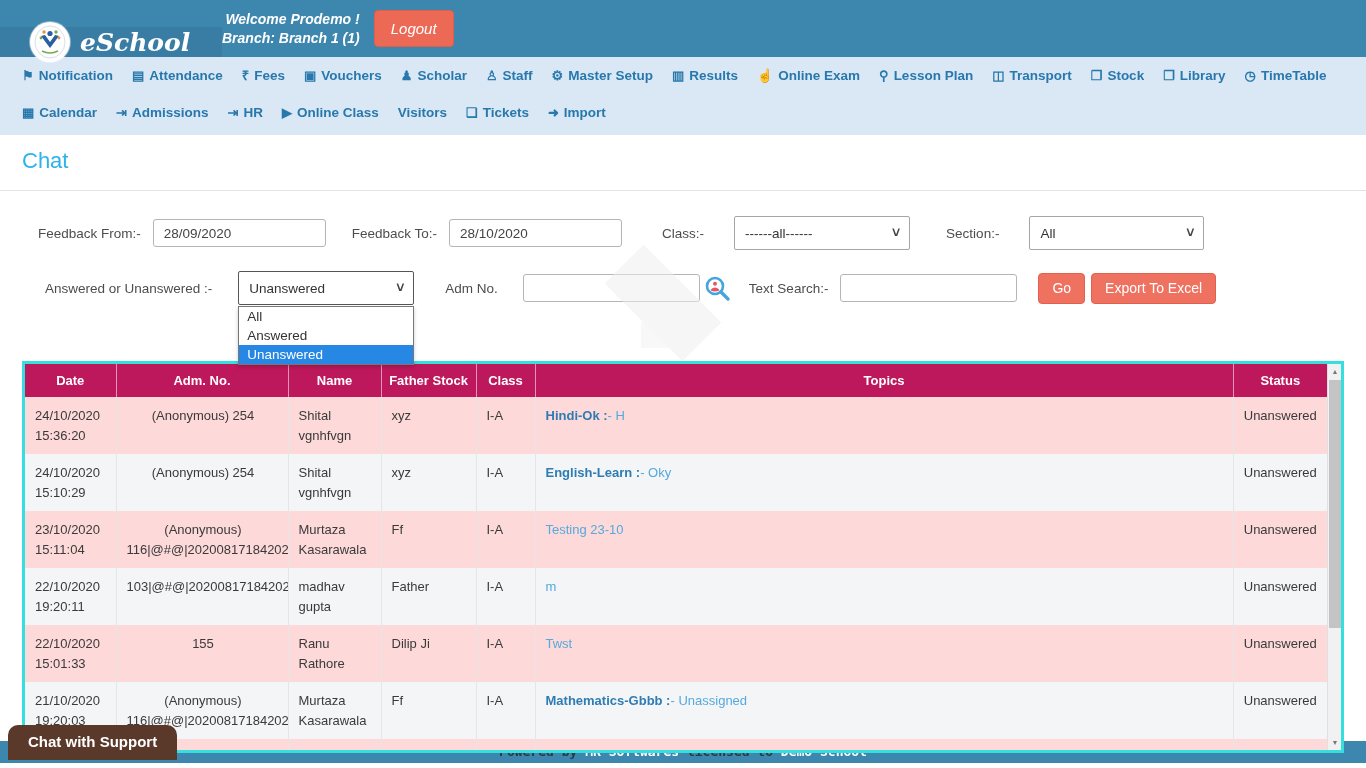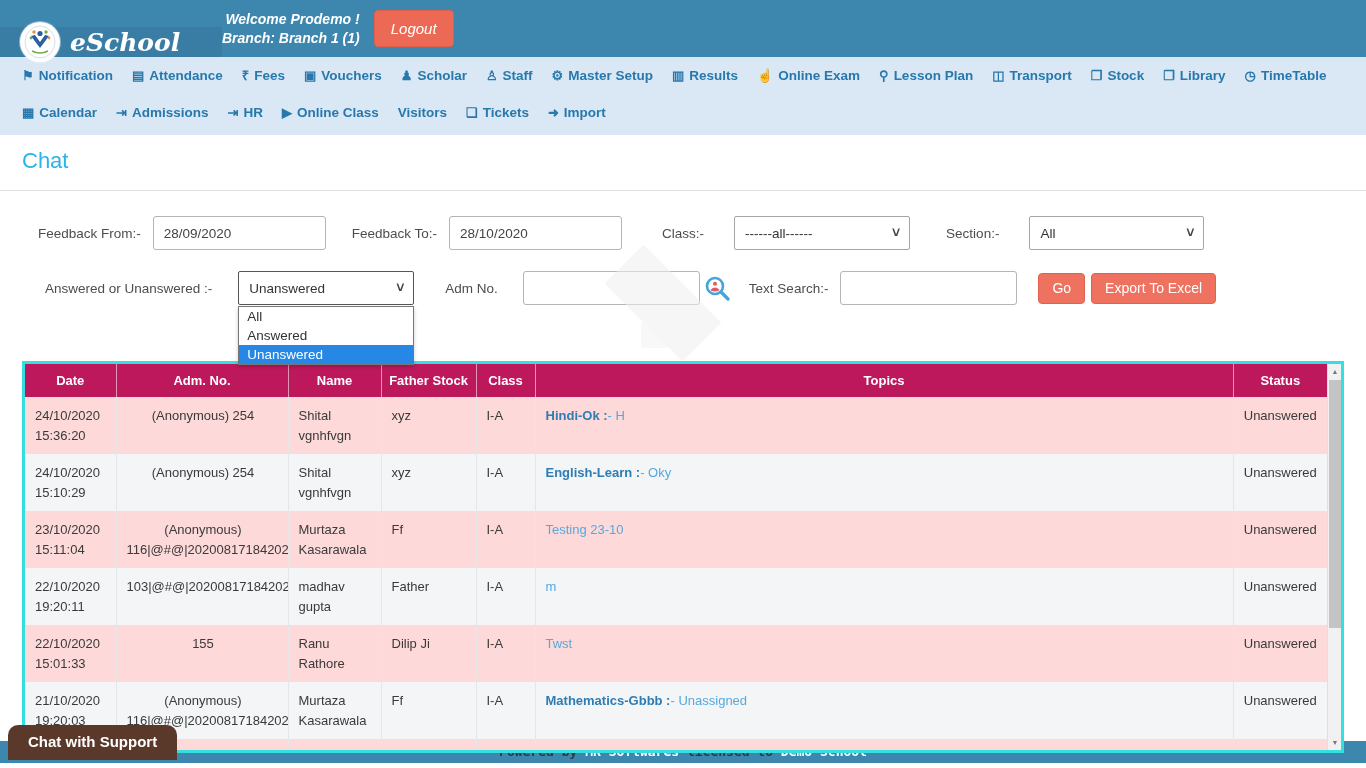--- a/index.html
+++ b/index.html
@@ -2,21 +2,21 @@
 <html lang="en"><head>
 <meta charset="utf-8">
 <style>
   * { margin:0; padding:0; box-sizing:border-box; }
   html,body { width:1366px; height:768px; overflow:hidden; background:#fff;
     font-family:"Liberation Sans", sans-serif; }
   .app { position:relative; width:1366px; height:768px; overflow:hidden; background:#fff; }
 
   
   .hdr { display:flex; align-items:stretch; height:57px; background:#3d86ae; color:#fff; }
-  .logo-area { width:222px; background:#3a7da4; display:flex; align-items:center; padding-left:20px;margin-top:27px; }
+  .logo-area { width:222px; background:#3a7da4; display:flex; align-items:center; padding-left:30px;margin-top:27px; }
   .logo-circle { width:40px; height:40px; background:#fff; border-radius:50%; display:flex; align-items:center; justify-content:center; box-shadow:0 0 0 1px rgba(255,255,255,.4); }
   .logo-text { font-family:"DejaVu Serif", serif; font-style:italic; font-weight:600; font-size:25px; margin-left:10px; }
   .session-area { flex:1; padding:8px 0 0 10px; }
   .session-line { font-size:15px; font-weight:bold; font-style:italic; }
   .badge { display:inline-block; background:#53b85e; color:#fff; font-style:normal; font-size:12.5px; font-weight:bold; border-radius:3px; padding:2px 8px; margin-left:4px; vertical-align:1px; }
   .licensed { font-size:12px; font-style:italic; margin-top:3px; color:#eef6fb; }
   .hdr-right { display:flex; align-items:center; padding-right:12px; }
   .welcome-block { text-align:right; font-size:14px; font-weight:bold; font-style:italic; line-height:19px; margin-right:14px; }
   .logout-btn { background:#ec6a55; border:1px solid #e25e49; color:#fff; font-style:italic; font-size:15px; padding:9px 16px; border-radius:4px; cursor:pointer; font-family:inherit; }
 
@@ -28,21 +28,21 @@
 
   
   main { position:relative; }
   .page-title { color:#2ab4ec; font-size:22px; font-weight:500; margin:13px 0 0 22px; }
   .divider { border-bottom:1px solid #e3e3e3; margin-top:16px; }
 
   .f-row { display:flex; align-items:center; font-size:13.5px; color:#4d4d4d; }
   .f-row1 { margin:25px 0 0 38px; }
   .f-row2 { margin:21px 0 0 45px; }
   .f-label { white-space:nowrap; }
-  .tinput { height:34px; border:1px solid #b5b5b5; border-radius:3px; padding:0 10px; font-size:13.5px; color:#444; font-family:inherit; background:#fff; outline:none; }
+  .tinput { height:28px; border:1px solid #b5b5b5; border-radius:3px; padding:0 10px; font-size:13.5px; color:#444; font-family:inherit; background:#fff; outline:none; }
   .w173 { width:173px; } .w176 { width:176px; } .w177 { width:177px; }
   .fselect { position:relative; background:#fff; border:1px solid #a6a6a6; border-radius:2px; height:34px; display:flex; align-items:center; padding:0 26px 0 10px; font-size:13.5px; color:#333; cursor:pointer; }
   .fselect .chev { position:absolute; right:9px; top:50%; transform:translateY(-52%); font-size:14px; font-weight:bold; color:#444; }
   .fselect.open { border-color:#555; }
   .sel-wrap { position:relative; z-index:30; }
   .options-panel { position:absolute; top:35px; left:0; width:176px; background:#fff; border:1px solid #777; box-shadow:0 2px 4px rgba(0,0,0,.2); z-index:30; }
   .opt { font-size:13.5px; color:#333; padding:1px 8px; height:19px; line-height:17px; cursor:pointer; }
   .opt.sel { background:#2787e4; color:#fff; }
 
   .adm-ico { width:27px; height:27px; margin-left:4px; cursor:pointer; }

